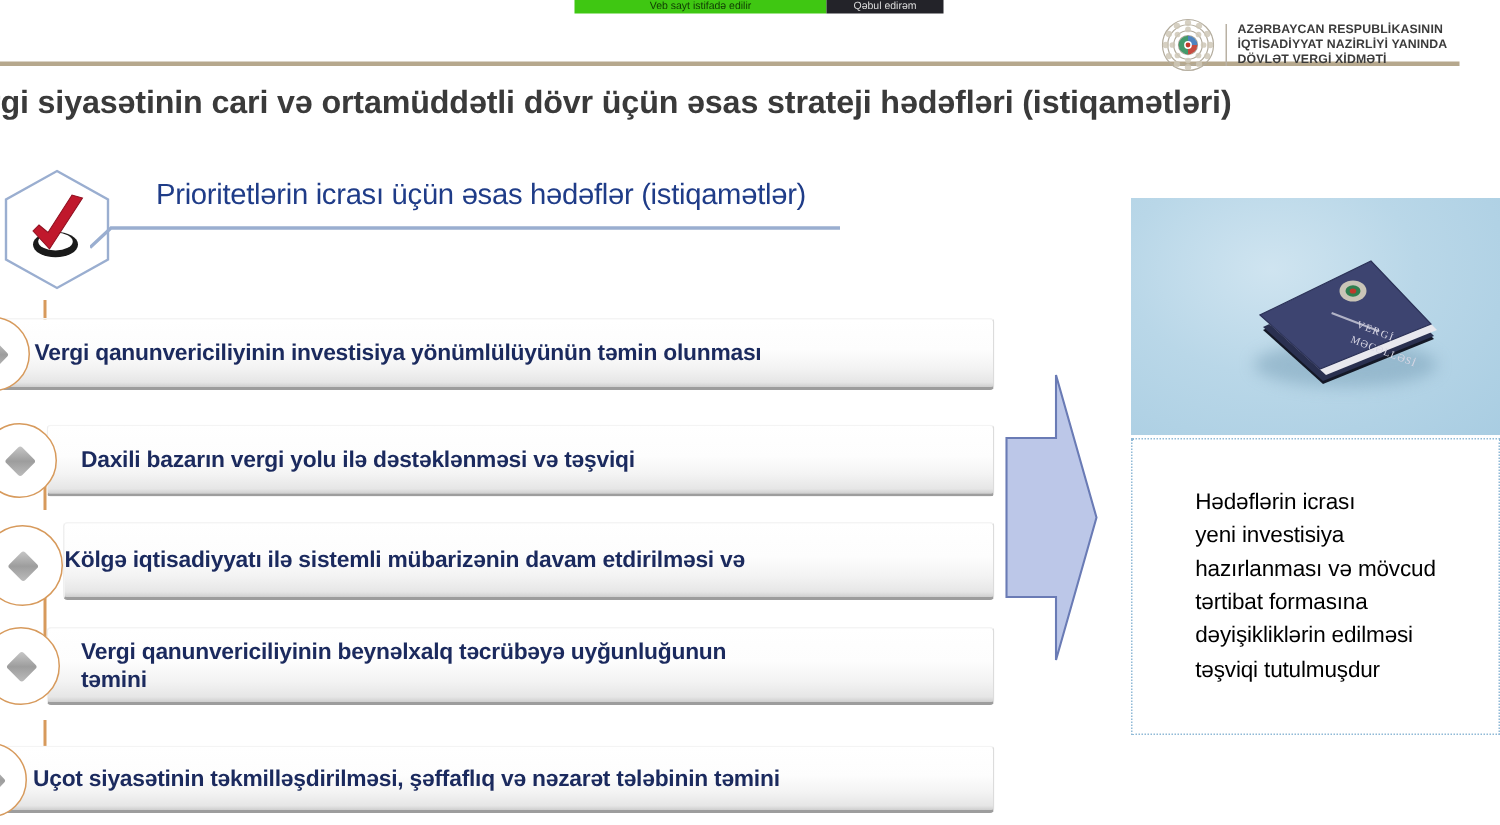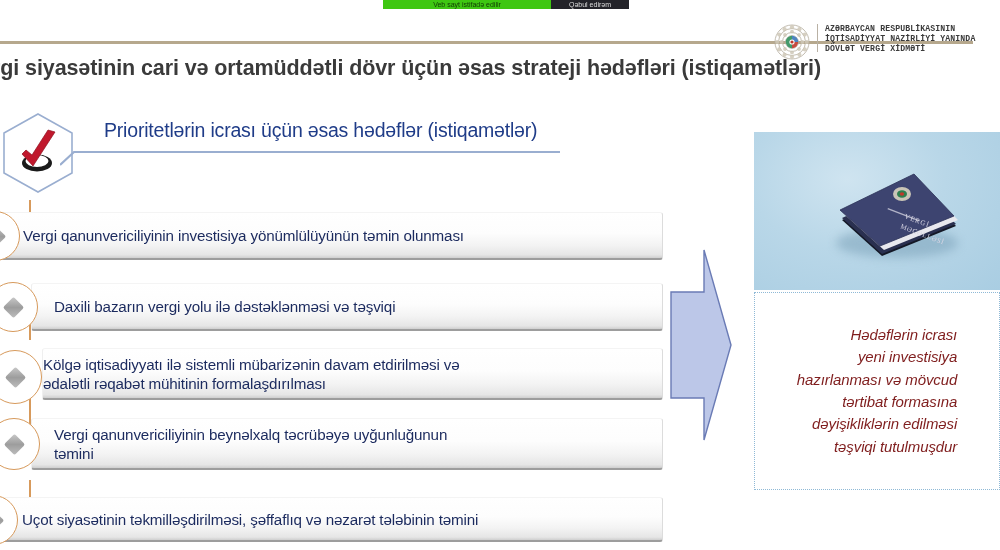--- a/index.html
+++ b/index.html
@@ -49,26 +49,25 @@
 
   
   #header-rule {
     position: absolute;
     left: 0; top: 41px;
     width: 973px; height: 3px;
     background: #b6a88d;
   }
   #brand {
     position: absolute;
-    left: 774px; top: 24px;
+    left: 774px; top: 12px;
     width: 226px; height: 36px;
     display: flex;
-    align-items: flex-start;
+    align-items: center;
     gap: 7px;
-    font-family: Liberation Mono, monospace;
   }
   #brand-emblem {
     width: 36px; height: 36px;
     flex: 0 0 36px;
     position: relative;
   }
   #brand-divider {
     width: 1px;
     height: 28px;
     background: #b9b1a4;
@@ -149,21 +148,21 @@
     border-top: 1px solid #f4f4f4;
     border-left: 1px solid #efefef;
     border-right: 1px solid #dcdcdc;
     border-bottom: 2px solid #9d9d9d;
     box-sizing: border-box;
     display: flex;
     align-items: center;
   }
   .goal-label {
     font-size: 15.2px;
-    font-weight: normal;
+    font-weight: bold;
     color: #1b2a5e;
     line-height: 19px;
     letter-spacing: -0.15px;
   }
   .bullet-circle {
     position: absolute;
     border-radius: 50%;
     background: #ffffff;
     border: 1.4px solid #d79a5c;
     box-sizing: border-box;
@@ -212,24 +211,23 @@
     width: 246px; height: 198px;
     border: 1.5px dotted #8fb9d6;
     box-sizing: border-box;
     background: #ffffff;
     display: flex;
     align-items: center;
     justify-content: center;
   }
   #note-text {
     font-size: 15px;
-    font-style: italic;
-    color: #7f1d1d;
+    color: #000000;
     line-height: 22.3px;
-    text-align: right;
+    text-align: left;
     letter-spacing: -0.1px;
     padding: 0 6px;
   }
 </style>
 </head>
 <body>
 
 <div id="top-strip">
   <div id="top-strip-green">Veb sayt istifadə edilir</div>
   <div id="top-strip-dark">Qəbul edirəm</div>
@@ -325,21 +323,20 @@
   </div>
   <div class="bullet-circle" style="left:-12px; top:-1px; width:50px; height:50px;">
     <div class="bullet-diamond"></div>
   </div>
 </div>
 
 <div class="goal-row" style="top:348px;">
   <div class="goal-bar" style="left:42px; top:0; width:621px; height:52px; ">
     <div class="goal-label">
       <div>Kölgə iqtisadiyyatı ilə sistemli mübarizənin davam etdirilməsi və</div>
-      <div>ədalətli rəqabət mühitinin formalaşdırılması</div>
     </div>
   </div>
   <div class="bullet-circle" style="left:-12px; top:2px; width:54px; height:54px;">
     <div class="bullet-diamond"></div>
   </div>
 </div>
 
 <div class="goal-row" style="top:418px;">
   <div class="goal-bar" style="left:31px; top:0; width:632px; height:52px; padding-left:22px;">
     <div class="goal-label">

